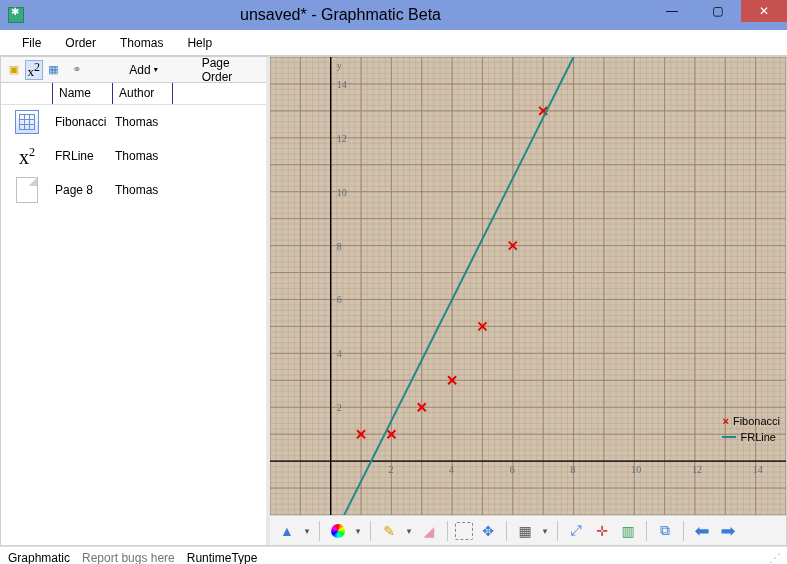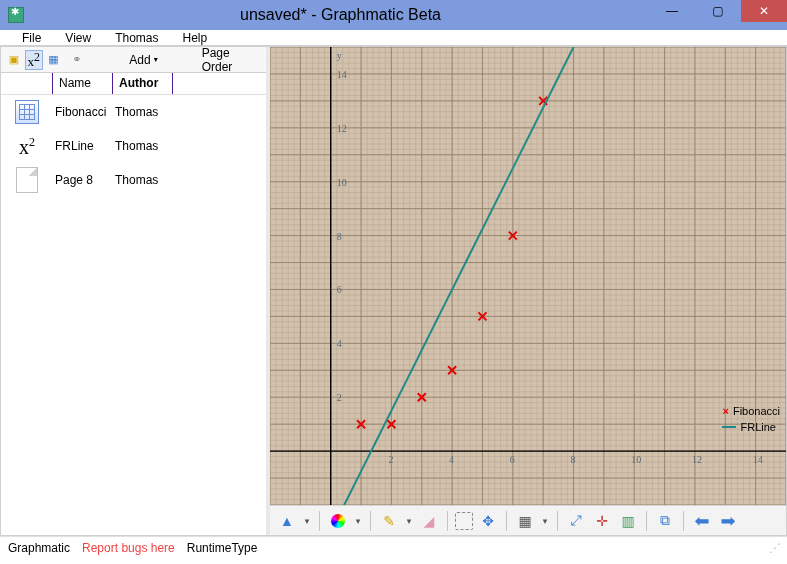--- a/index.html
+++ b/index.html
@@ -7,34 +7,34 @@
   
   .titlebar { height:30px; background:#7d9bdd; display:flex; align-items:center; color:#000; }
   .titlebar .appicon { width:16px; height:16px; background:#3aa980; margin:0 8px; border:1px solid #2e8065; position:relative; }
   .titlebar .appicon::after { content:"✱"; position:absolute; top:-2px; left:2px; color:#fff; font-size:10px; }
   .titlebar .title { flex:1; text-align:center; font-size:16px; }
   .winbtns { display:flex; height:100%; }
   .winbtn { width:46px; height:22px; display:flex; align-items:center; justify-content:center; font-size:12px; }
   .winbtn.close { background:#c75050; color:#fff; width:46px; }
   .winbtn.min,.winbtn.max { background:#7d9bdd; color:#000; }
   
-  .menubar { height:16px; background:#fff; border-bottom:1px solid #d0d0d0; display:flex; align-items:center; padding-left:12px; gap:4px; }
+  .menubar { height:26px; background:#fff; border-bottom:1px solid #d0d0d0; display:flex; align-items:center; padding-left:12px; gap:4px; }
   .menuitem { padding:2px 10px; }
   
   .client { display:flex; height:calc(100% - 30px - 22px - 22px); border:1px solid #d0d0d0; margin:0; }
   
   .leftpanel { width:269px; min-width:269px; border-right:4px solid #e8e8e8; display:flex; flex-direction:column; background:#fff; }
   .toolbar-l { height:26px; border-bottom:1px solid #d0d0d0; display:flex; align-items:center; padding:0 4px; gap:2px; background:#f7f7f7; }
   .tbtn { width:20px; height:20px; border:1px solid transparent; display:flex; align-items:center; justify-content:center; font-size:11px; }
   .tbtn.sel { border:1px solid #8fb0e0; background:#d9e6fa; }
   .dropbtn { height:20px; padding:0 6px; display:flex; align-items:center; gap:3px;margin-left:30px; }
   .tree { flex:1; overflow:auto; }
   .treehdr { display:flex; height:22px; border-bottom:1px solid #e0e0e0; }
   .treehdr div { border-right:1px solid #4c1d95; padding:3px 6px; }
-  .col-ico{width:52px;} .col-name{width:60px;} .col-auth{width:60px;font-weight:bold;}
+  .col-ico{width:52px;} .col-name{width:60px;} .col-auth{width:60px;}
   .treerow { display:flex; align-items:center; height:34px; border-bottom:0; }
   .treerow .ico { width:52px; display:flex; align-items:center; justify-content:center; }
   .treerow .nm { width:60px; padding-left:2px; }
   .treerow .au { width:60px; padding-left:2px; }
   .gridicon { width:24px; height:24px; border:1px solid #6b8fd4; background:linear-gradient(#fff,#cfe0ff); position:relative; }
   .gridicon::before { content:""; position:absolute; inset:3px; background-image:linear-gradient(#6b8fd4 1px,transparent 1px),linear-gradient(90deg,#6b8fd4 1px,transparent 1px); background-size:5px 5px; }
   .x2icon { font-family:"Times New Roman",serif; font-size:20px; line-height:1; }
   .x2icon sup{font-size:12px;}
   .pageicon { width:22px; height:26px; border:1px solid #c0c0c0; background:#fff; position:relative; }
   .pageicon::before { content:""; position:absolute; top:0; right:0; width:8px; height:8px; background:linear-gradient(135deg,#fff 50%,#d0d0d0 50%); }
@@ -43,39 +43,39 @@
   .plotarea { flex:1; position:relative; background:#d2c1ad; overflow:hidden; }
   .plotarea svg { position:absolute; inset:0; width:100%; height:100%; }
   .legend { position:absolute; right:6px; bottom:70px; font-size:11px; }
   .legend div { display:flex; align-items:center; gap:4px; height:16px; }
   .bottombar { height:30px; background:#f3f3f3; border-top:1px solid #d6d6d6; display:flex; align-items:center; padding:0 6px; gap:4px; }
   .sep { width:1px; height:20px; background:#c5c5c5; margin:0 3px; }
   .ibtn { width:22px; height:22px; display:flex; align-items:center; justify-content:center; font-size:14px; border:1px solid transparent; border-radius:2px; }
   .ibtn.dd { width:10px; font-size:9px; color:#555; }
   
   .statusbar { height:22px; background:#fff; border-top:1px solid #e0e0e0; display:flex; align-items:center; padding:4px 8px; gap:12px; }
-  .statusbar a { color:#ef4444; text-decoration:none; }
+  .statusbar a { color:#737373; text-decoration:none; }
   .grip { margin-left:auto; color:#bbb; letter-spacing:-2px; }
 </style>
 </head>
 <body>
 
 <div class="titlebar">
   <div class="appicon"></div>
   <div class="title">unsaved* - Graphmatic Beta</div>
   <div class="winbtns">
     <div class="winbtn min">—</div>
     <div class="winbtn max">▢</div>
     <div class="winbtn close">✕</div>
   </div>
 </div>
 
 <div class="menubar">
   <div class="menuitem">File</div>
-  <div class="menuitem">View</div>
+  <div class="menuitem">Order</div>
   <div class="menuitem">Thomas</div>
   <div class="menuitem">Help</div>
 </div>
 
 <div class="client">
 
   <div class="leftpanel">
     <div class="toolbar-l">
       <div class="tbtn">
           <span style="color:#d4a300">▣</span>

